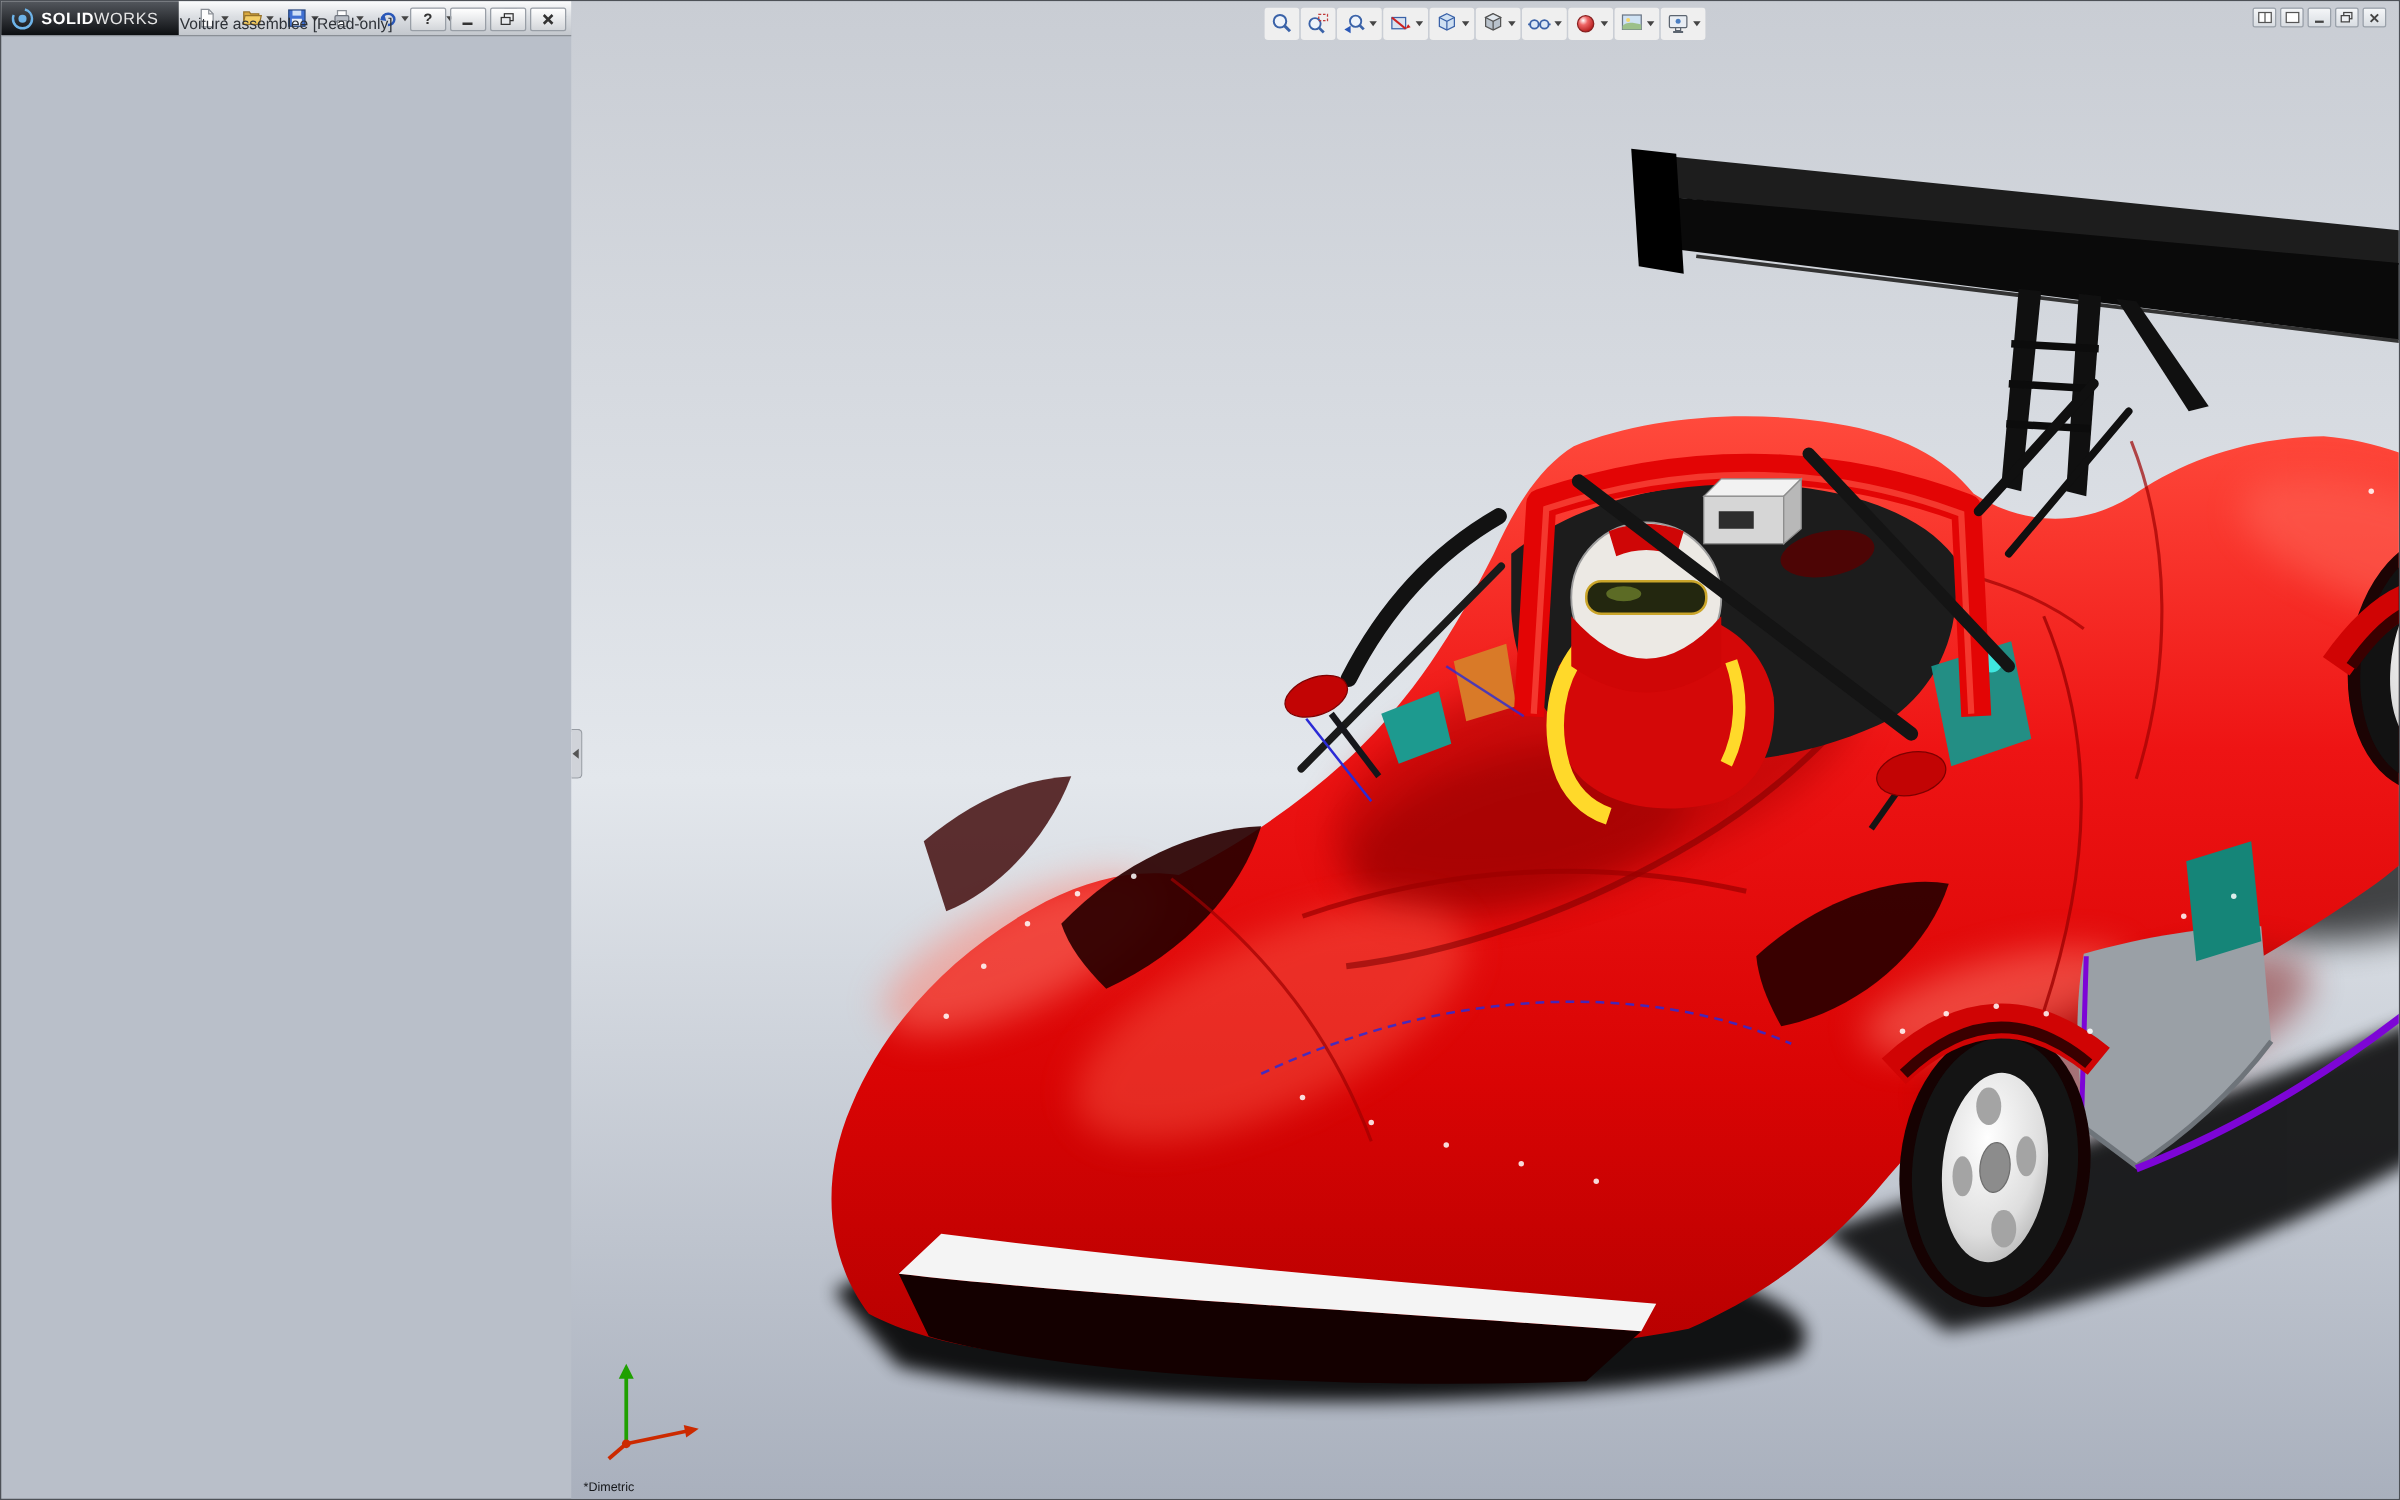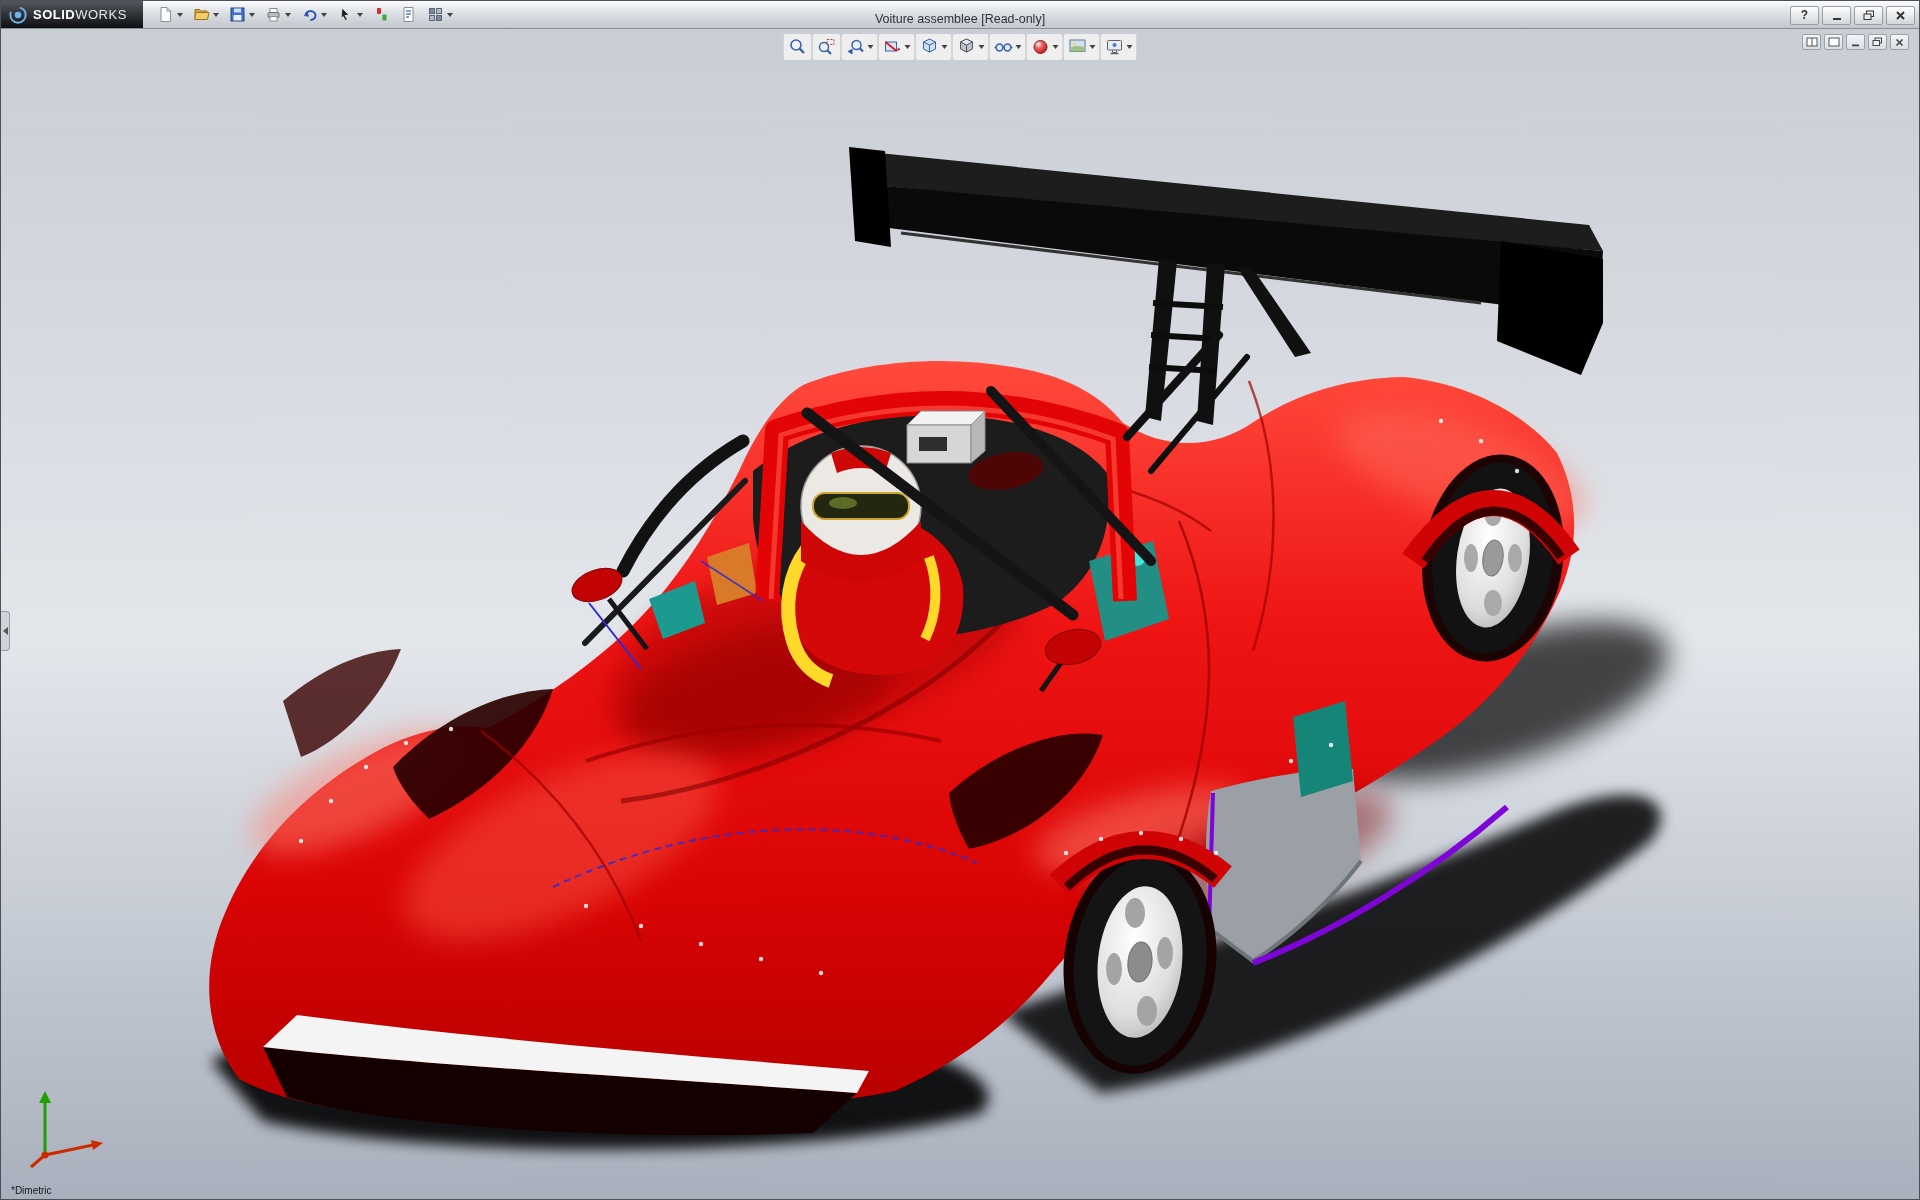--- a/index.html
+++ b/index.html
@@ -2,21 +2,21 @@
 <html style="--body-red: #e30505; --wing-black: #0a0a0a; --rim: #e9e9e9; --teal: #17958a; --purple: #7d05d6; --yellow: #ffd92a; --helmet: #ece9e4;"><head>
 <meta charset="utf-8">
 <style>
   :root{
     --body-red:#e30505; --wing-black:#0a0a0a; --rim:#e9e9e9;
     --teal:#17958a; --purple:#7d05d6; --yellow:#ffd92a; --helmet:#ece9e4;
   }
   *{box-sizing:border-box; margin:0; padding:0;}
   html,body{width:1920px;height:1200px;overflow:hidden;font-family:"Liberation Sans",sans-serif;}
   body{background:#b9bfc9;}
-  .app{width:1920px;height:1200px;display:flex;flex-direction:column;border:1px solid #4d5157;}
+  .app{width:1920px;height:1200px;display:flex;flex-direction:row;border:1px solid #4d5157;}
 
   
   .titlebar{height:28px;flex:0 0 28px;background:linear-gradient(#fbfcfd,#dcdfe3 45%,#c3c7cd);
     border-bottom:1px solid #8a8f96;display:flex;align-items:center;position:relative;z-index:30;}
   .brand{height:100%;background:linear-gradient(#53575d,#0d0f12);color:#fff;display:flex;
     align-items:center;gap:6px;padding:0 16px 0 8px;}
   .brand .swirl{width:18px;height:18px;}
   .brand-text{font-size:13px;letter-spacing:.5px;color:#fff;}
   .brand-text b{font-weight:bold;}
   .brand-text span{font-weight:normal;color:#e6e6e6;}

